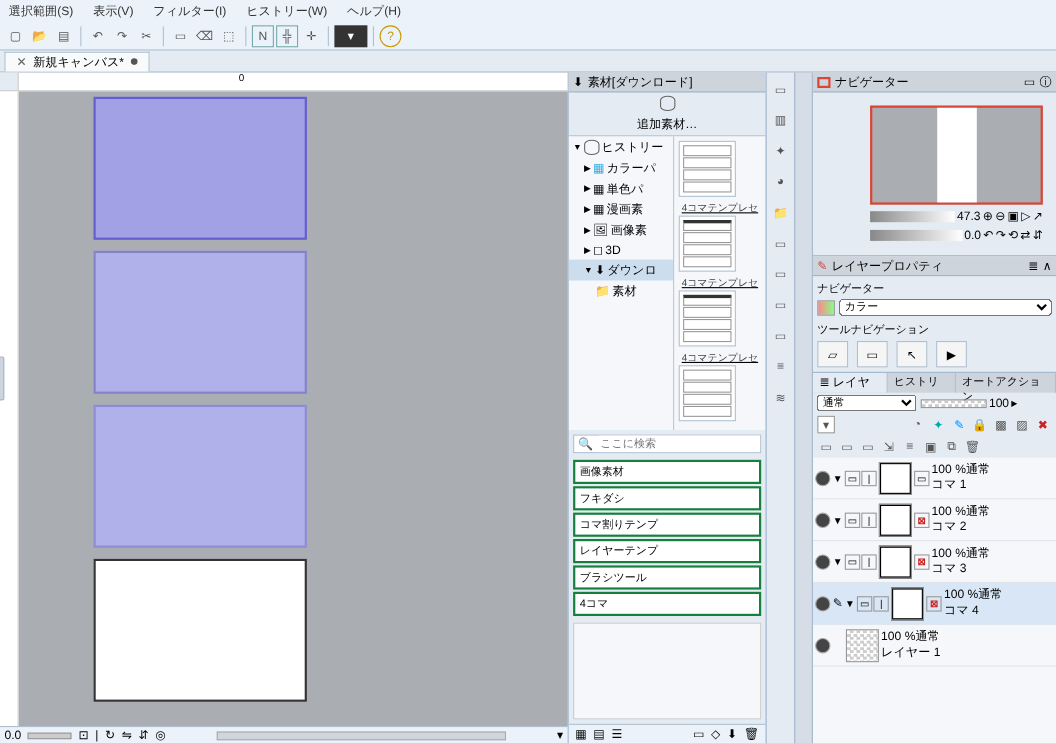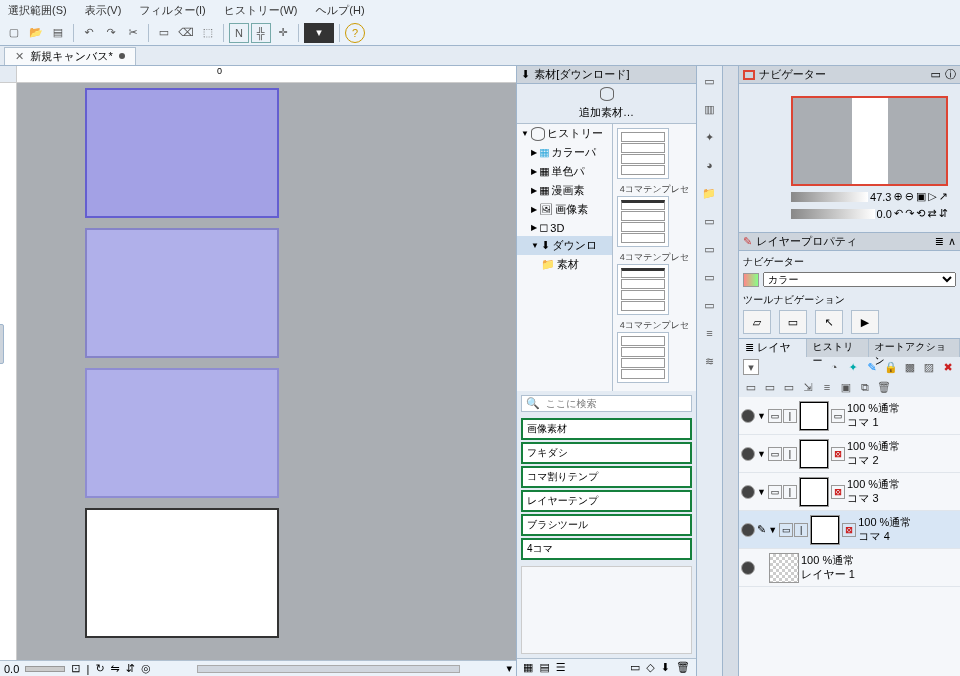--- a/index.html
+++ b/index.html
@@ -27,21 +27,21 @@
 .status{position:absolute;bottom:0;left:0;right:0;height:16px;background:#ebf2f9;border-top:1px solid #b0c0d0;display:flex;align-items:center;padding:0 4px;gap:6px;font-size:10px;}
 .grip{position:absolute;top:48%;width:8px;height:40px;background:#cdd4dc;border:1px solid #9fb5cc;border-radius:2px;}
 .panel-col{background:#e4ebf3;border-left:1px solid #9fb5cc;display:flex;flex-direction:column;}
 .material-panel{width:180px;}
 .panel-head{background:#cdd4dc;height:18px;display:flex;align-items:center;padding:0 4px;gap:4px;border-bottom:1px solid #9fb5cc;}
 .panel-body{flex:1;overflow:hidden;display:flex;flex-direction:column;}
 .material-row{display:flex;flex:1;}
 .material-tree{width:96px;border-right:1px solid #b0c0d0;background:#f5f7fa;overflow:hidden;}
 .tree-item{padding:2px 2px 2px 4px;display:flex;align-items:center;gap:2px;white-space:nowrap;font-size:10px;}
 .tree-item .tri{font-size:8px;}
-.material-thumbs{flex:1;background:#f5f7fa;overflow:auto;padding:4px;}
+.material-thumbs{flex:1;background:#f5f7fa;overflow:auto;padding:4px;text-decoration:underline;}
 .thumb-box{width:52px;border:1px solid #b0c0d0;background:#fff;margin-bottom:4px;padding:2px;}
 .thumb-box .row4{height:10px;border:1px solid #999;margin:1px;}
 .thumb-label{font-size:9px;color:#444;text-align:center;}
 .search-box{margin:4px;display:flex;align-items:center;border:1px solid #b0c0d0;background:#fff;}
 .search-box input{border:none;flex:1;padding:2px;font-size:10px;outline:none;font-family:Liberation Serif, serif;}
 .tag-list{padding:0 4px;}
 .tag-list div{border:2px solid #15803d;background:#fff;padding:2px 4px;margin:2px 0;font-size:10px;}
 .bottom-toolbar{height:18px;background:#ebf2f9;border-top:1px solid #b0c0d0;display:flex;align-items:center;gap:6px;padding:0 6px;}
 .icon-col{width:26px;background:#e4ebf3;border-left:1px solid #9fb5cc;display:flex;flex-direction:column;align-items:center;padding-top:4px;gap:6px;}
 .icon-col .tbtn{width:22px;height:22px;}
@@ -326,20 +326,28 @@
         <div class="tnb">▶</div>
       </div>
     </div>
 
     <div class="layer-panel">
       <div class="layer-tabs">
         <div class="active"><span>≣</span> <span>レイヤー</span></div>
         <div>ヒストリー</div>
         <div>オートアクション</div>
       </div>
+      <div class="layer-tools">
+        <select style="width:90px"><option>通常</option></select>
+        <div class="opacity">
+            <div class="bar"></div>
+            <span>100</span>
+            <span>▸</span>
+          </div>
+      </div>
       <div class="layer-icon-row">
         <span style="background:#fff;border:1px solid #999">▾</span>
         <span style="flex:1"></span>
         <span>◔</span>
         <span style="color:#0aa">✦</span>
         <span style="color:#08f">✎</span>
         <span style="color:#da0">🔒</span>
         <span>▩</span>
         <span>▨</span>
         <span style="color:#c22">✖</span>

